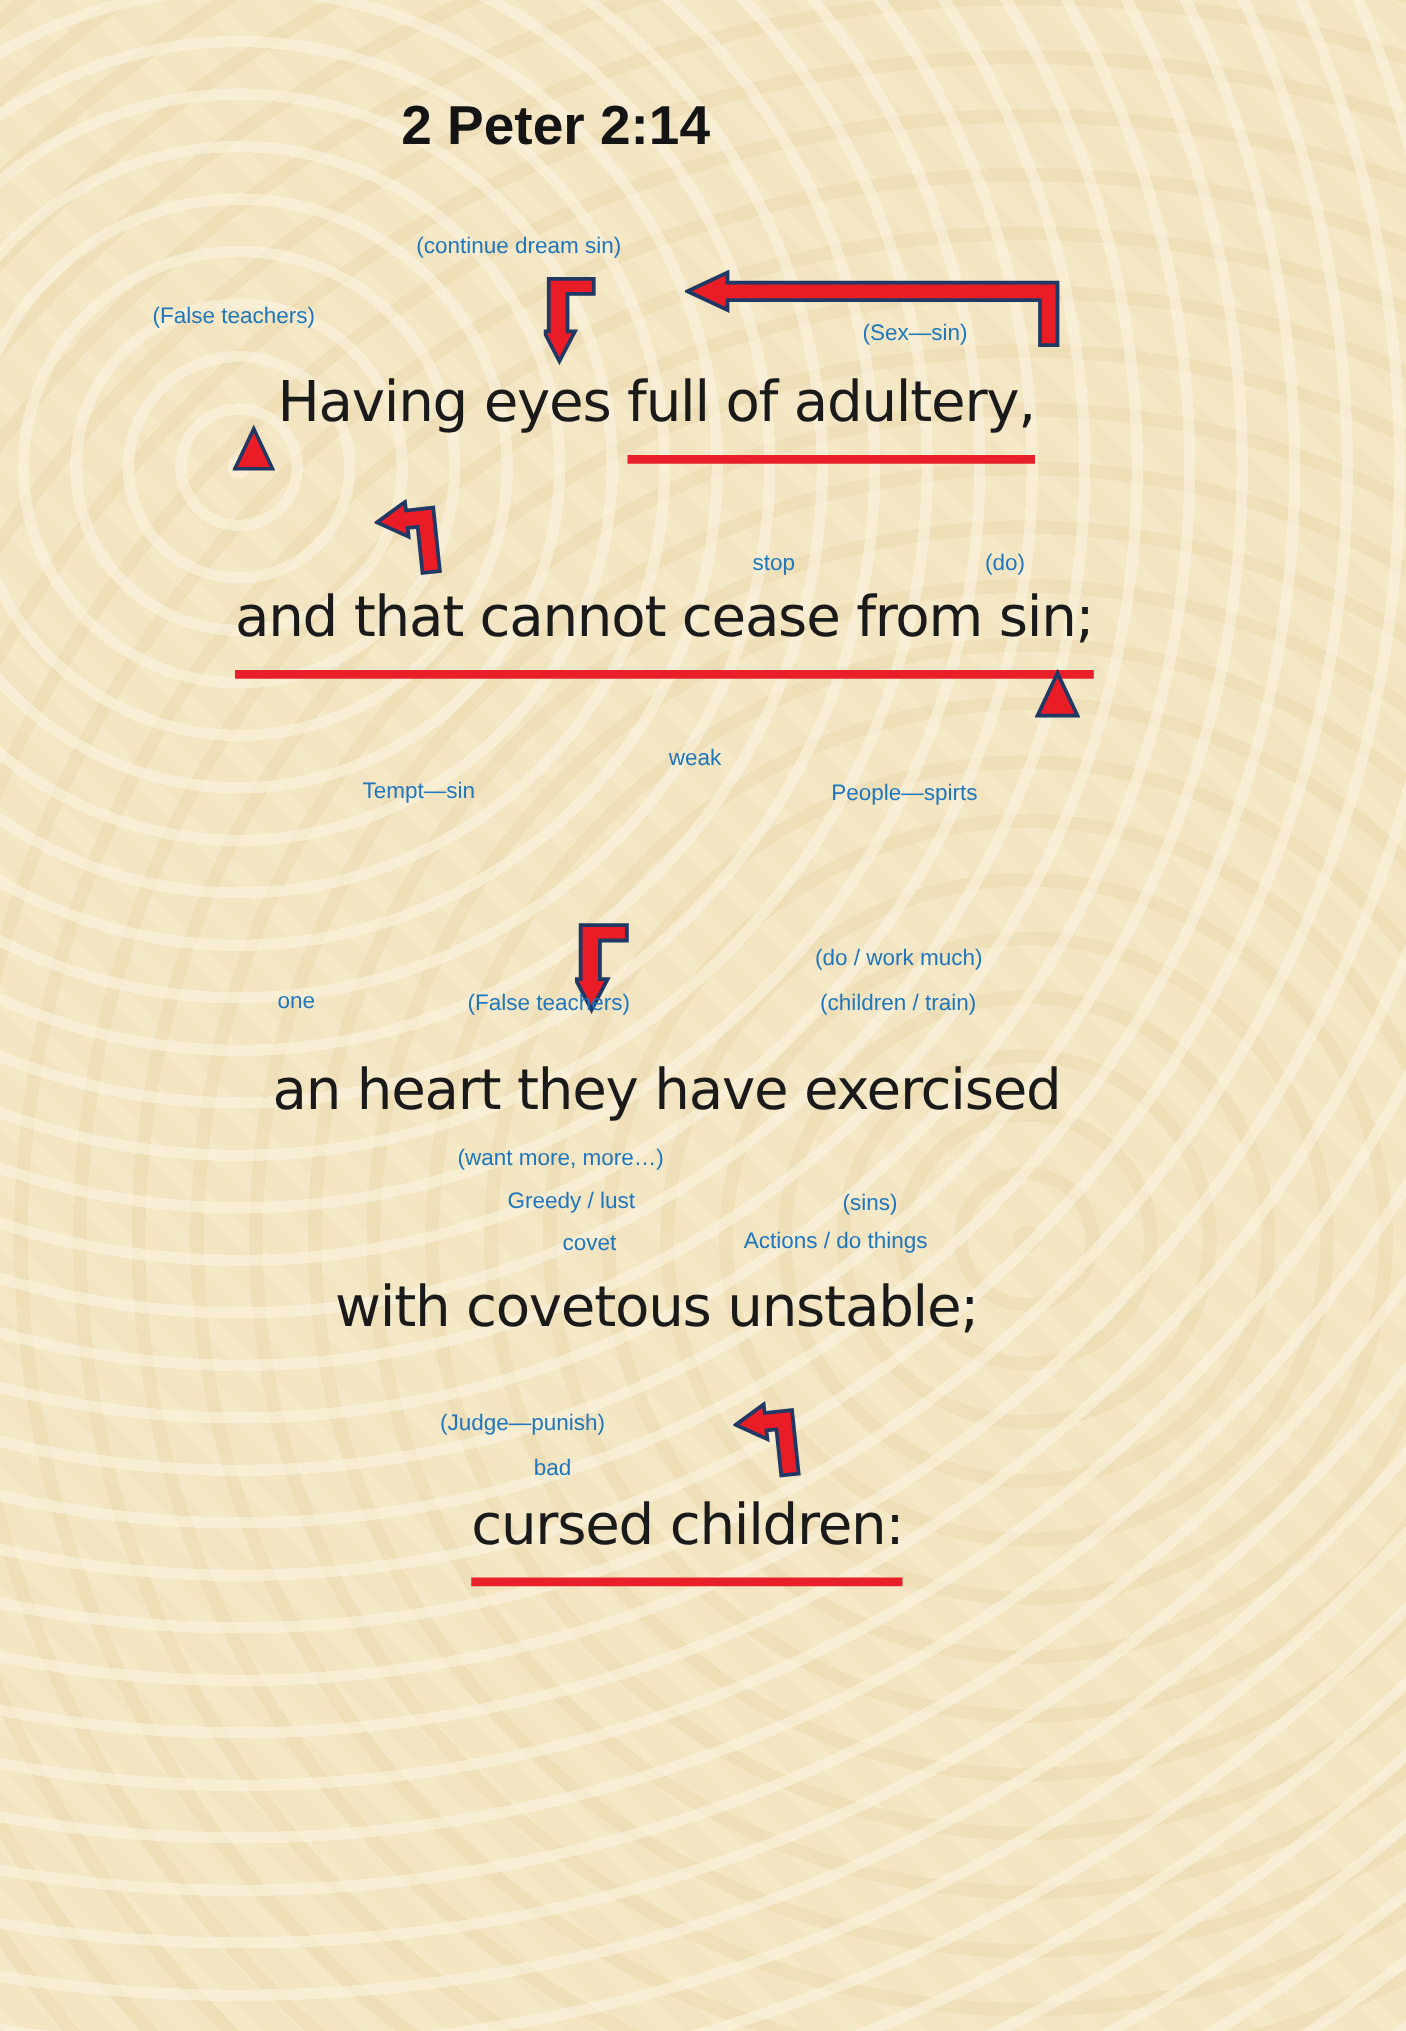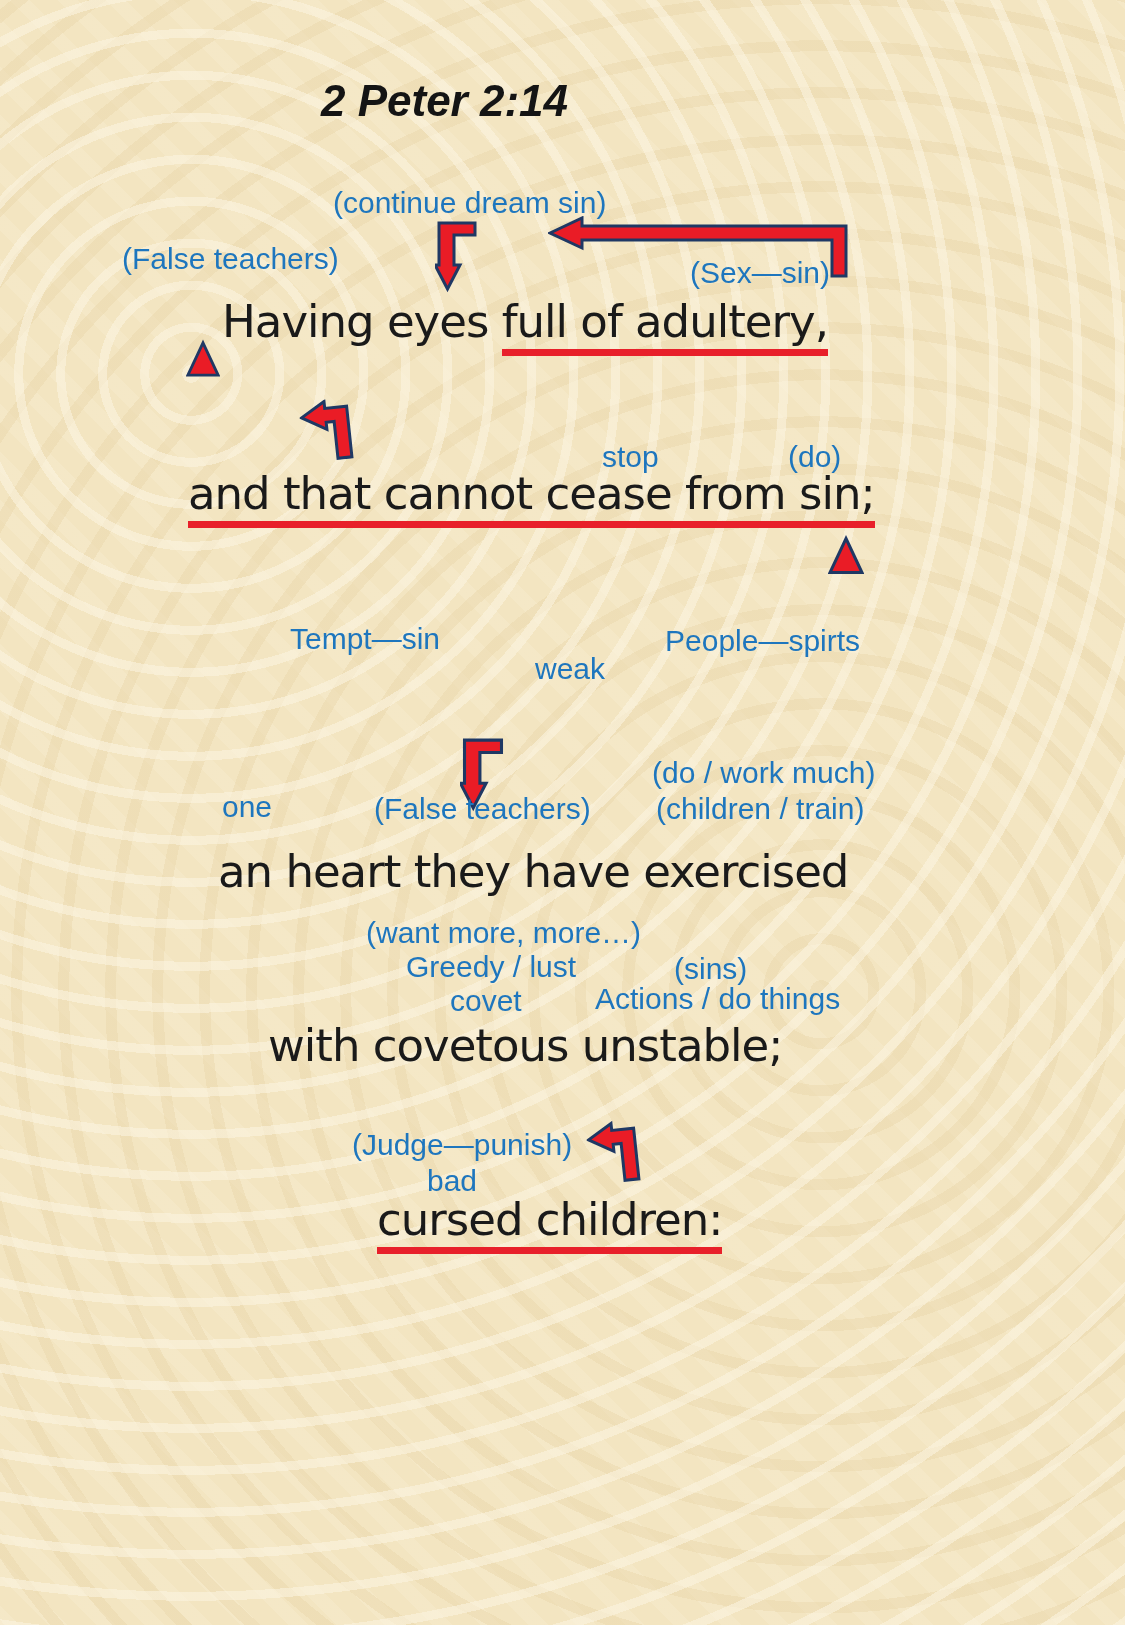--- a/index.html
+++ b/index.html
@@ -12,36 +12,35 @@
       repeating-radial-gradient(circle at 17% 23%, rgba(252,245,226,.55) 0 9px, rgba(243,229,193,0) 9px 42px),
       repeating-radial-gradient(circle at 73% 61%, rgba(233,214,170,.45) 0 11px, rgba(243,229,193,0) 11px 47px),
       repeating-linear-gradient(45deg, rgba(255,250,235,.14) 0 14px, transparent 14px 34px);
     font-family:"Liberation Sans", sans-serif;
   }
   .title{
     position:absolute; left:0; top:76px; width:889px;
     margin:0; text-align:center;
     font-size:44px; font-weight:bold; color:#141414;
     letter-spacing:0px;
-    font-style:italic;
   }
   .note{
     position:absolute;
     color:#1e76be;
-    font-size:30px; line-height:1.15;
+    font-size:18px; line-height:1.15;
     white-space:nowrap;
   }
   .verse{
     position:absolute;
     color:#1a1a1a;
     font-family:"DejaVu Sans", sans-serif;
     font-size:45px; line-height:52px; letter-spacing:-1px;
     white-space:nowrap;
   }
-  .ul{ border-bottom:7px solid #e8202a; padding-bottom:1px; }
+  .ul{ border-bottom:7px solid #e8202a; padding-bottom:16px; }
   .shape{ position:absolute; }
 </style>
 </head>
 <body>
 
 <div class="page">
 
   <h1 class="title">2 Peter 2:14</h1>
 
   <div class="note" style="left:333px;top:186px">(continue dream sin)</div>
@@ -69,21 +68,21 @@
   <div class="note" style="left:602px;top:440px">stop</div>
   <div class="note" style="left:788px;top:440px">(do)</div>
 
   <div class="verse" style="left:188px;top:468px"><span class="ul">and that cannot cease from sin;</span></div>
 
   <svg class="shape" style="left:828px;top:534px" width="36" height="43" viewBox="0 0 36 42">
     <path d="M18,4 L34,38 H2 Z" fill="#ea1c26" stroke="#1f3864" stroke-width="3" stroke-linejoin="miter"></path>
   </svg>
 
   <div class="note" style="left:290px;top:622px">Tempt—sin</div>
-  <div class="note" style="left:535px;top:652px">weak</div>
+  <div class="note" style="left:535px;top:596px">weak</div>
   <div class="note" style="left:665px;top:624px">People—spirts</div>
 
 
   <svg class="shape" style="left:460px;top:736px" width="46" height="76" viewBox="0 0 44 74">
     <path d="M4,4 H40 V16 H19 V46 H25 L12.5,70 L0,46 H4 Z" fill="#ea1c26" stroke="#1f3864" stroke-width="3" stroke-linejoin="miter"></path>
   </svg>
 
   <div class="note" style="left:652px;top:756px">(do / work much)</div>
   <div class="note" style="left:222px;top:790px">one</div>
   <div class="note" style="left:374px;top:792px">(False teachers)</div>

